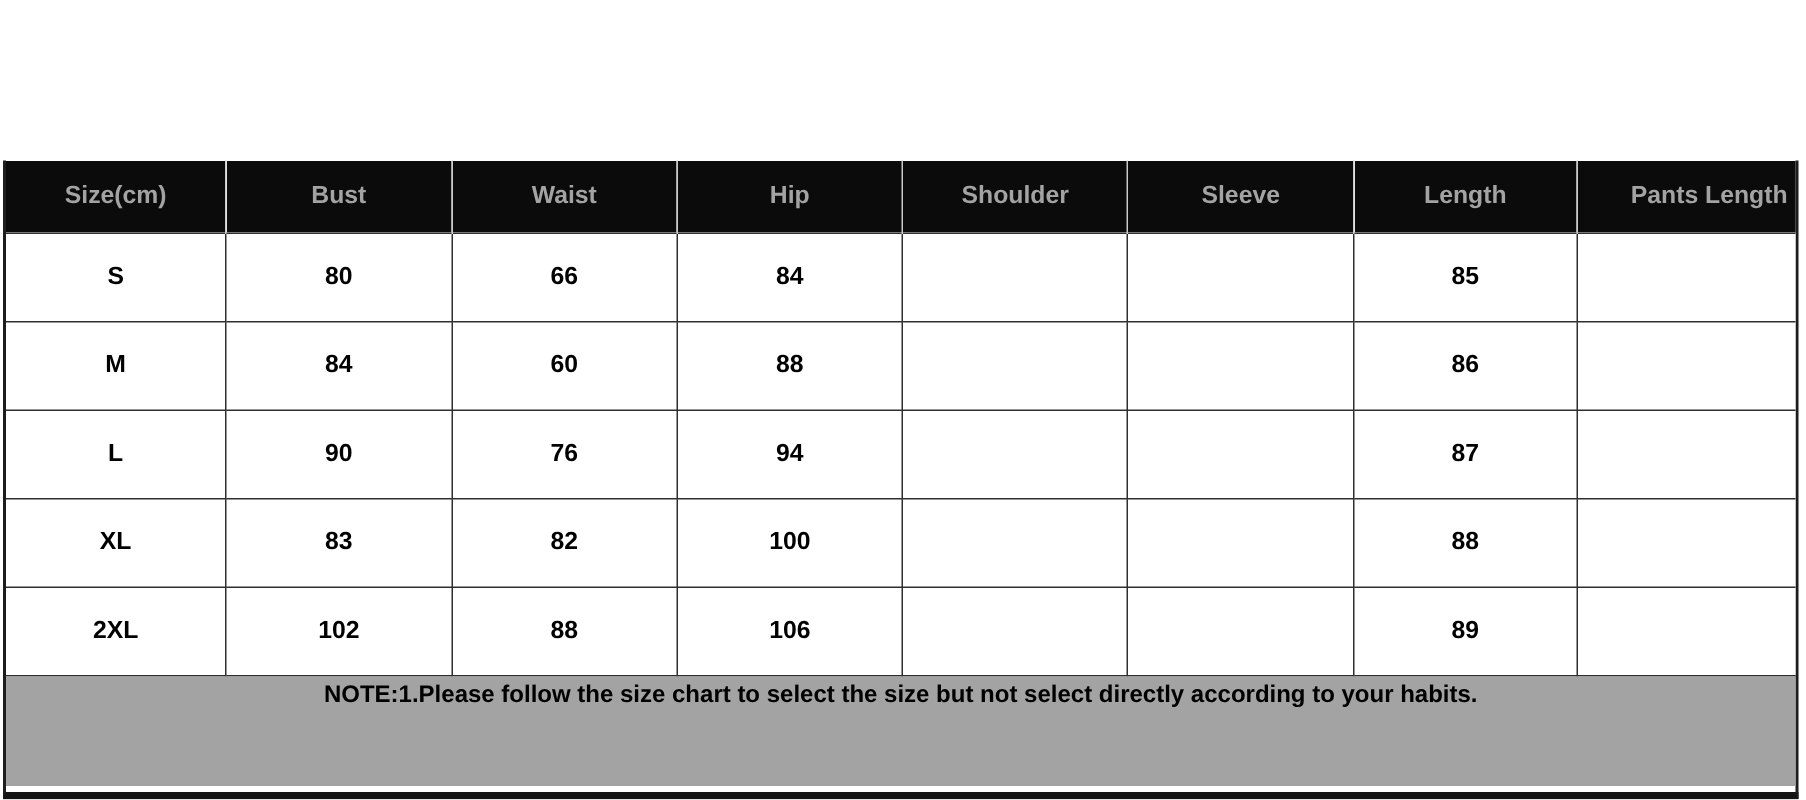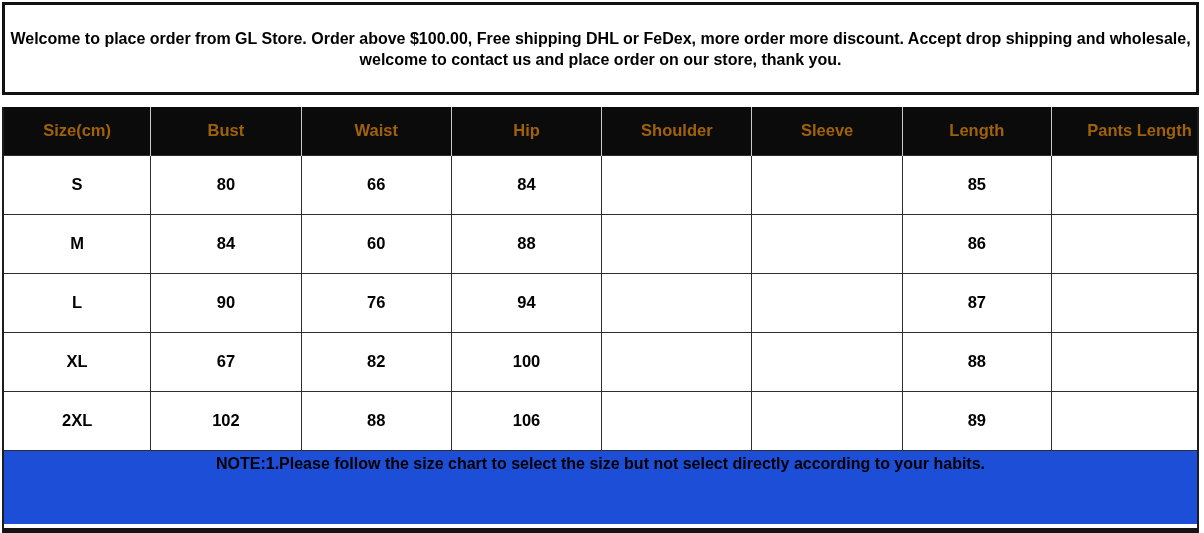--- a/index.html
+++ b/index.html
@@ -43,21 +43,21 @@
     border-bottom: 5px solid #141414;
     background: #ffffff;
   }
   table.size-chart {
     width: 100%;
     border-collapse: collapse;
     table-layout: fixed;
   }
   table.size-chart th {
     background: #0b0b0b;
-    color: #a16207;
+    color: #a3a3a3;
     height: 48px;
     font-size: 16.5px;
     font-weight: bold;
     text-align: center;
     vertical-align: middle;
     border-left: 1px solid #c9c9c9;
     border-right: 1px solid #c9c9c9;
     overflow: hidden;
   }
   table.size-chart th:first-child { border-left: none; }
@@ -73,33 +73,29 @@
   }
   table.size-chart tr td:first-child { border-left: none; }
   table.size-chart tr td:last-child { border-right: none; }
   table.size-chart tr:last-child td { border-bottom: 1px solid #2e2e2e; }
   .notes {
     height: 73px;
     padding-top: 4px;
     text-align: center;
     font-size: 16px;
     line-height: 18px;
-    background: #1d4ed8;
+    background: #a3a3a3;
   }
   .note-line3 { margin-top: 13px; }
 </style>
 </head>
 <body>
 
 <div class="screen">
 
-  <div class="banner">
-    <div class="banner-line">Welcome to place order from GL Store. Order above $100.00, Free shipping DHL or FeDex, more order more discount. Accept drop shipping and wholesale,</div>
-    <div class="banner-line">welcome to contact us and place order on our store, thank you.</div>
-  </div>
 
   <div class="lower">
     <table class="size-chart">
       <colgroup>
         <col style="width:12.3%">
           <col style="width:12.6%">
           <col style="width:12.6%">
           <col style="width:12.6%">
         <col style="width:12.6%">
           <col style="width:12.6%">
@@ -144,21 +140,21 @@
           <td>90</td>
           <td>76</td>
           <td>94</td>
           <td></td>
           <td></td>
           <td>87</td>
           <td></td>
         </tr>
         <tr>
           <td>XL</td>
-          <td>67</td>
+          <td>83</td>
           <td>82</td>
           <td>100</td>
           <td></td>
           <td></td>
           <td>88</td>
           <td></td>
         </tr>
         <tr>
           <td>2XL</td>
           <td>102</td>

